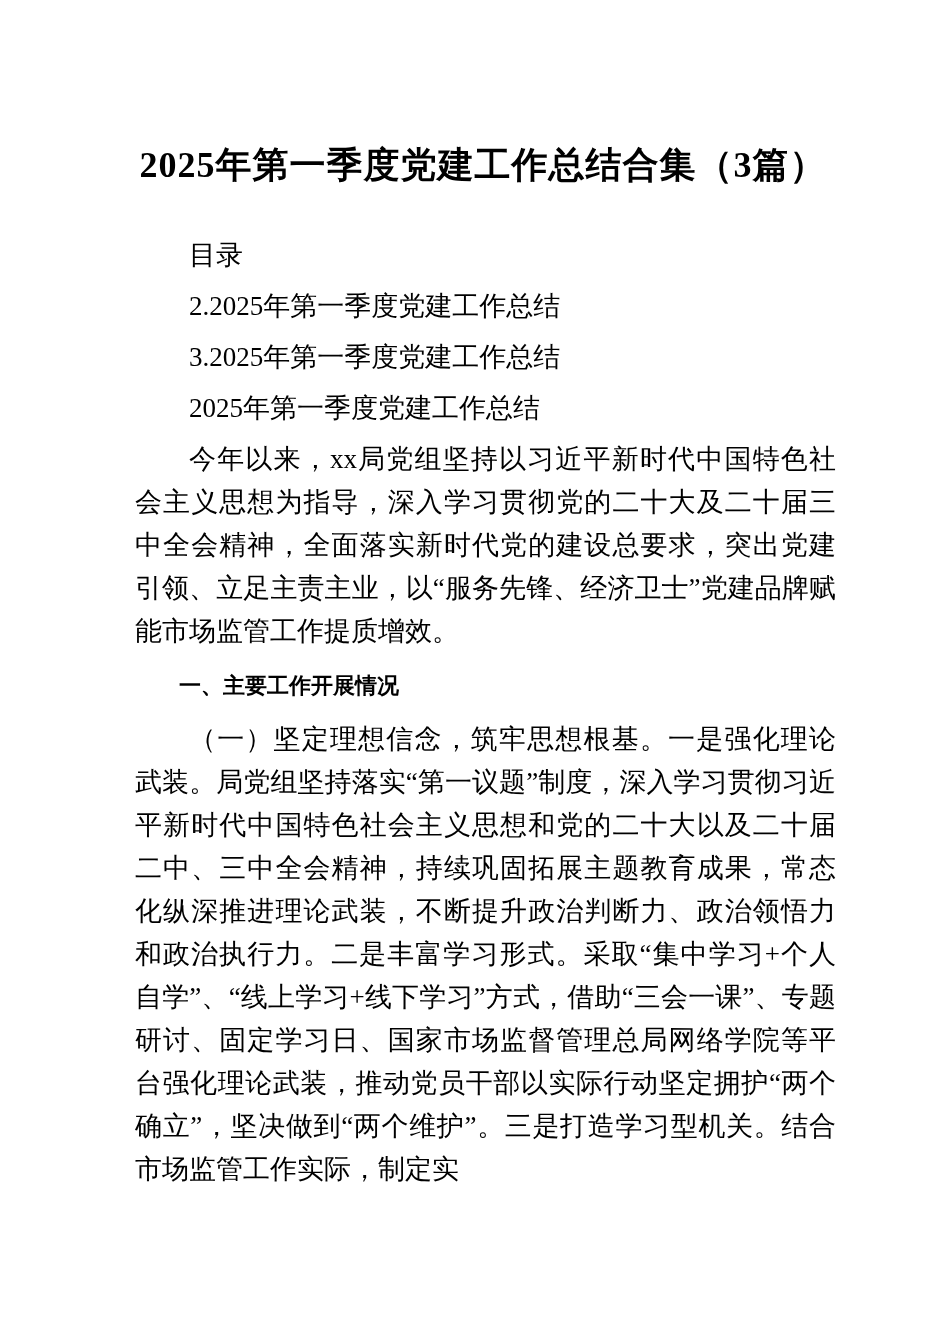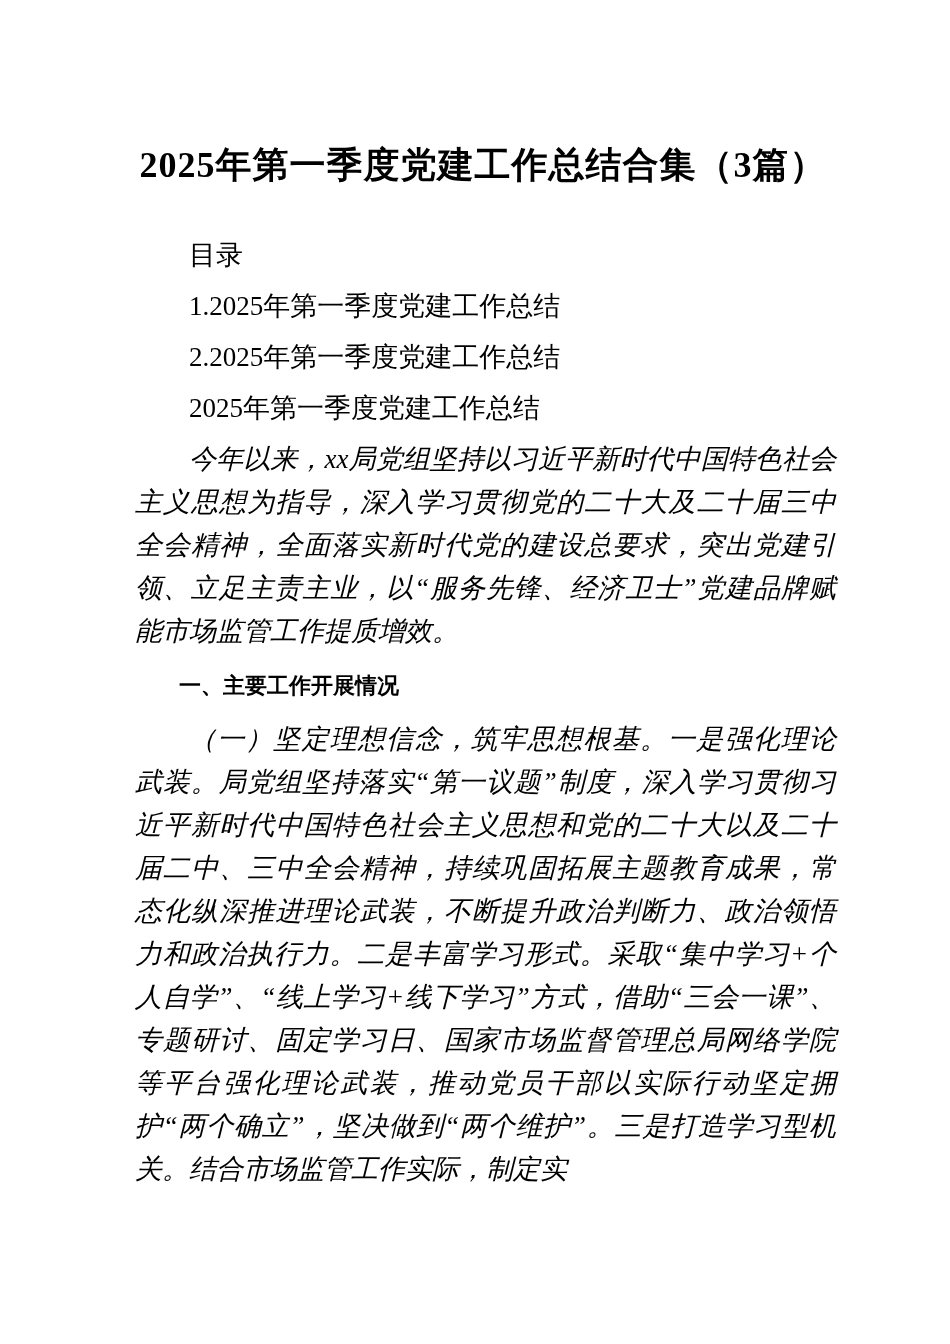--- a/index.html
+++ b/index.html
@@ -29,21 +29,20 @@
     line-height: 43px;
   }
   .doc-body p { margin: 0; }
   .toc-line {
     text-indent: 2em;
   }
   .para {
     text-indent: 2em;
     text-align: justify;
     text-justify: inter-ideograph;
-    font-style: italic;
   }
   .section-heading {
     font-family: "Liberation Sans", "DejaVu Sans", sans-serif;
     font-size: 22px;
     font-weight: bold;
     line-height: 43px;
     text-indent: 2em;
     margin: 3px 0 3px 0;
   }
 </style>
@@ -51,24 +50,24 @@
 <body>
 
 <div class="page">
 
   <h1 class="doc-title">2025年第一季度党建工作总结合集（3篇）</h1>
 
   <div class="doc-body">
 
     <p class="toc-line">目录</p>
 
-    <p class="toc-line">1.2025年第一季度党建工作总结</p>
 
     <p class="toc-line">2.2025年第一季度党建工作总结</p>
 
+    <p class="toc-line">3.2025年第一季度党建工作总结</p>
 
     <p class="toc-line">2025年第一季度党建工作总结</p>
 
     <p class="para">今年以来，xx局党组坚持以习近平新时代中国特色社会主义思想为指导，深入学习贯彻党的二十大及二十届三中全会精神，全面落实新时代党的建设总要求，突出党建引领、立足主责主业，以“服务先锋、经济卫士”党建品牌赋能市场监管工作提质增效。</p>
 
     <h2 class="section-heading">一、主要工作开展情况</h2>
 
     <p class="para">（一）坚定理想信念，筑牢思想根基。一是强化理论武装。局党组坚持落实“第一议题”制度，深入学习贯彻习近平新时代中国特色社会主义思想和党的二十大以及二十届二中、三中全会精神，持续巩固拓展主题教育成果，常态化纵深推进理论武装，不断提升政治判断力、政治领悟力和政治执行力。二是丰富学习形式。采取“集中学习+个人自学”、“线上学习+线下学习”方式，借助“三会一课”、专题研讨、固定学习日、国家市场监督管理总局网络学院等平台强化理论武装，推动党员干部以实际行动坚定拥护“两个确立”，坚决做到“两个维护”。三是打造学习型机关。结合市场监管工作实际，制定实</p>
 
   </div>

